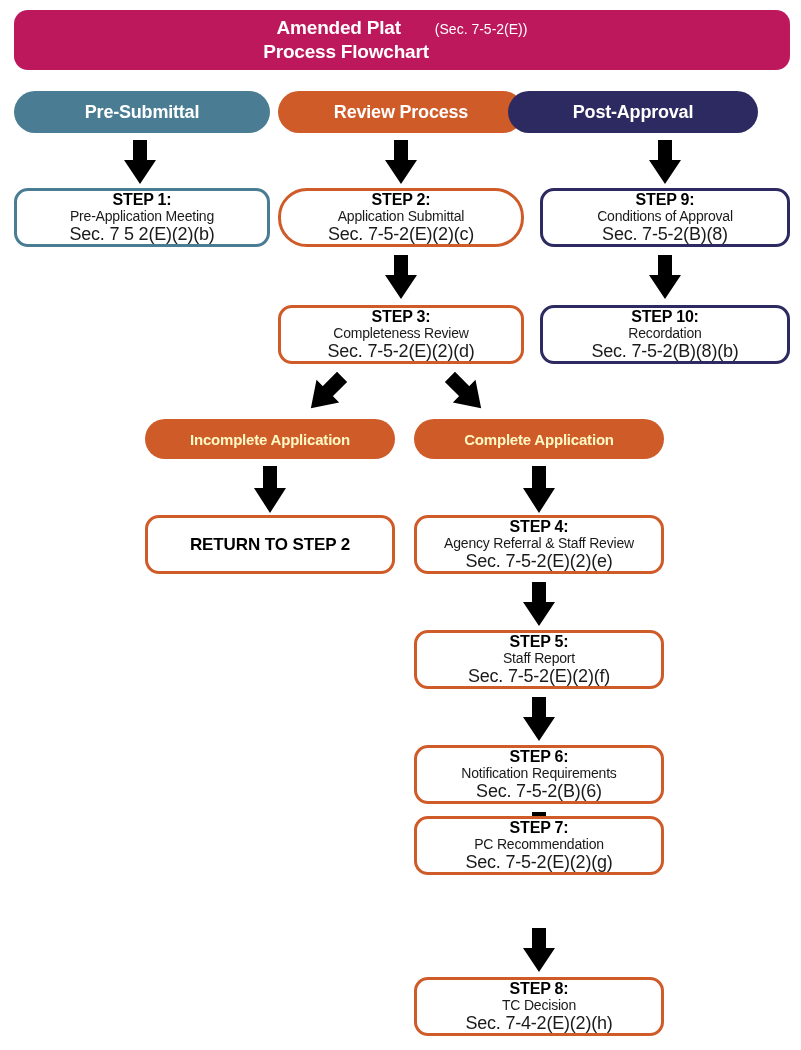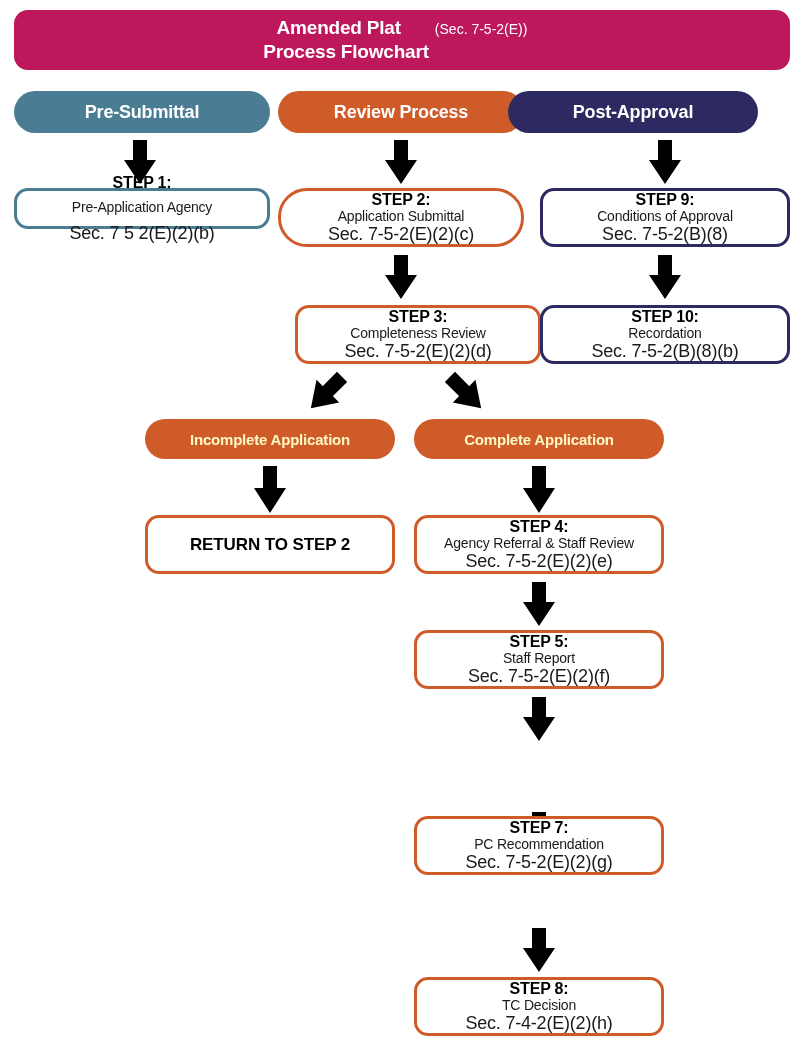--- a/index.html
+++ b/index.html
@@ -177,23 +177,23 @@
       <path d="M13,0 L27,0 L27,20 L20,26 L13,20 Z" fill="#000000"></path>
     </svg>
   </div>
   <div class="arrow" style="left:645px; top:140px;">
     <svg width="40" height="45" viewBox="0 0 40 45">
       <path d="M13,0 L27,0 L27,20 L36,20 L20,44 L4,20 L13,20 Z" fill="#000000"></path>
       <path d="M13,0 L27,0 L27,20 L20,26 L13,20 Z" fill="#000000"></path>
     </svg>
   </div>
 
-  <div class="step-box" style="left:14px; top:188px; width:256px; height:41px; border-color:#4A7D94;gap:8px;">
+  <div class="step-box" style="left:14px; top:188px; width:256px; height:59px; border-color:#4A7D94;">
     <div class="step-title">STEP 1:</div>
-    <div class="step-name">Pre-Application Agency</div>
+    <div class="step-name">Pre-Application Meeting</div>
     <div class="step-cite">Sec. 7 5 2(E)(2)(b)</div>
   </div>
 
   <div class="step-box" style="left:278px; top:188px; width:246px; height:59px; border-color:#CF5B29;border-radius:29px;">
     <div class="step-title">STEP 2:</div>
     <div class="step-name">Application Submittal</div>
     <div class="step-cite">Sec. 7-5-2(E)(2)(c)</div>
   </div>
 
   <div class="step-box" style="left:540px; top:188px; width:250px; height:59px; border-color:#2C2A60;">
@@ -208,21 +208,21 @@
       <path d="M13,0 L27,0 L27,20 L20,26 L13,20 Z" fill="#000000"></path>
     </svg>
   </div>
   <div class="arrow" style="left:645px; top:255px;">
     <svg width="40" height="45" viewBox="0 0 40 45">
       <path d="M13,0 L27,0 L27,20 L36,20 L20,44 L4,20 L13,20 Z" fill="#000000"></path>
       <path d="M13,0 L27,0 L27,20 L20,26 L13,20 Z" fill="#000000"></path>
     </svg>
   </div>
 
-  <div class="step-box" style="left:278px; top:305px; width:246px; height:59px; border-color:#CF5B29;margin-left:17px;">
+  <div class="step-box" style="left:278px; top:305px; width:246px; height:59px; border-color:#CF5B29;">
     <div class="step-title">STEP 3:</div>
     <div class="step-name">Completeness Review</div>
     <div class="step-cite">Sec. 7-5-2(E)(2)(d)</div>
   </div>
 
   <div class="step-box" style="left:540px; top:305px; width:250px; height:59px; border-color:#2C2A60;">
     <div class="step-title">STEP 10:</div>
     <div class="step-name">Recordation</div>
     <div class="step-cite">Sec. 7-5-2(B)(8)(b)</div>
   </div>
@@ -287,20 +287,25 @@
     <div class="step-cite">Sec. 7-5-2(E)(2)(f)</div>
   </div>
 
   <div class="arrow" style="left:519px; top:697px;">
     <svg width="40" height="45" viewBox="0 0 40 45">
       <path d="M13,0 L27,0 L27,20 L36,20 L20,44 L4,20 L13,20 Z" fill="#000000"></path>
       <path d="M13,0 L27,0 L27,20 L20,26 L13,20 Z" fill="#000000"></path>
     </svg>
   </div>
 
+  <div class="step-box" style="left:414px; top:745px; width:250px; height:59px; border-color:#CF5B29;">
+    <div class="step-title">STEP 6:</div>
+    <div class="step-name">Notification Requirements</div>
+    <div class="step-cite">Sec. 7-5-2(B)(6)</div>
+  </div>
 
   <div class="arrow" style="left:519px; top:812px;">
     <svg width="40" height="45" viewBox="0 0 40 45">
       <path d="M13,0 L27,0 L27,20 L36,20 L20,44 L4,20 L13,20 Z" fill="#000000"></path>
       <path d="M13,0 L27,0 L27,20 L20,26 L13,20 Z" fill="#000000"></path>
     </svg>
   </div>
 
   <div class="step-box" style="left:414px; top:816px; width:250px; height:59px; border-color:#CF5B29;">
     <div class="step-title">STEP 7:</div>

